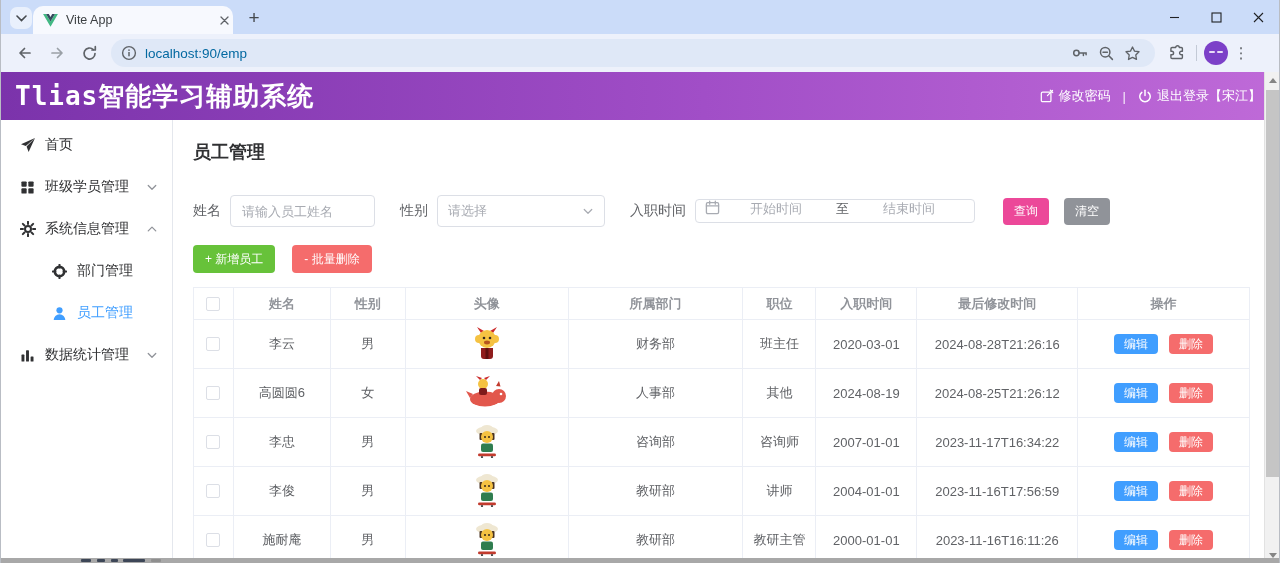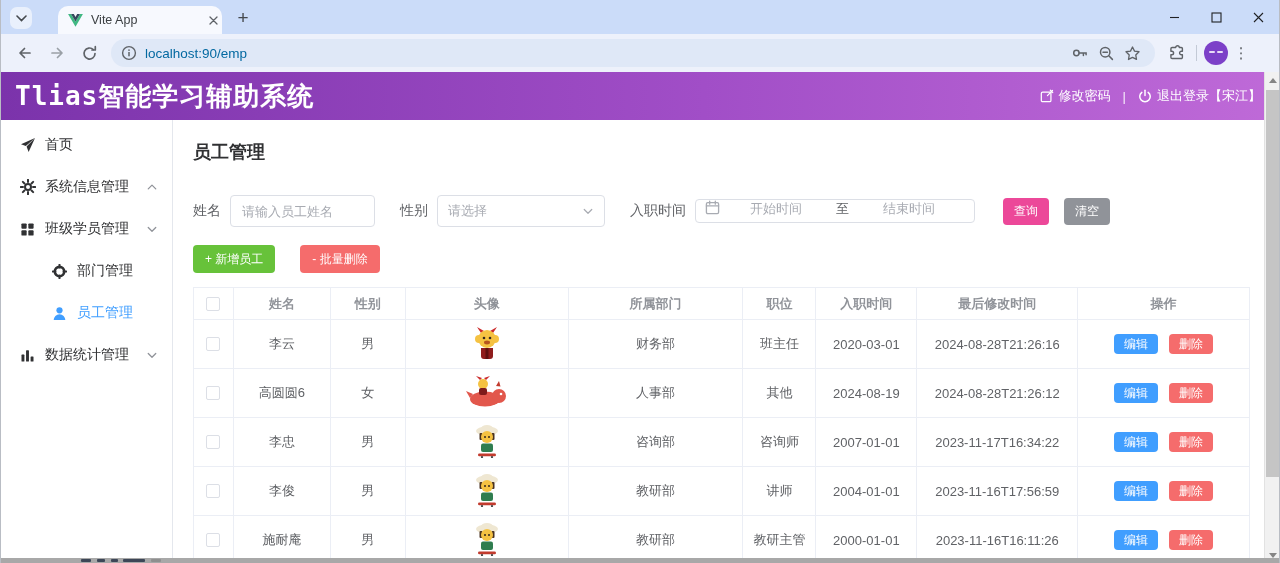--- a/index.html
+++ b/index.html
@@ -4,21 +4,21 @@
 <style>
   * { margin:0; padding:0; box-sizing:border-box; }
   html,body { width:1280px; height:563px; overflow:hidden; font-family:"Liberation Sans", sans-serif; }
   .screen { position:relative; width:1280px; height:563px; background:#fff; overflow:hidden;
             border-left:1px solid #b9bdc4; border-right:1px solid #b9bdc4; }
 
   
   .tabstrip { position:relative; height:34px; background:#cbdcf9; display:flex; align-items:flex-end; }
   .tab-search-btn { position:absolute; left:9px; top:7px; width:22px; height:22px; border-radius:7px;
                     background:#e9f0fc; display:flex; align-items:center; justify-content:center; cursor:pointer; }
-  .tab { position:relative; margin-left:57px; width:164px; height:28px; background:#f7f9fe;
+  .tab { position:relative; margin-left:32px; width:200px; height:28px; background:#f7f9fe;
          border-radius:10px 10px 0 0; display:flex; align-items:center; padding:0 0 0 10px; }
   .tab-title { flex:1; font-size:12.5px; color:#3c4043; margin-left:8px; white-space:nowrap; overflow:hidden; }
   .tab-close { width:17px; height:17px; border-radius:50%; display:flex; align-items:center; justify-content:center; cursor:pointer; }
   .newtab-btn { width:26px; height:26px; margin:0 0 3px 8px; border-radius:50%; display:flex; align-items:center;
                 justify-content:center; color:#45494e; font-size:19px; font-weight:400; cursor:pointer; }
   .win-controls { position:absolute; right:0; top:0; height:34px; display:flex; }
   .win-btn { width:42px; height:34px; display:flex; align-items:center; justify-content:center; cursor:pointer; }
 
   
   .toolbar { height:38px; background:#edf1fb; display:flex; align-items:center; padding:0 8px; }
@@ -66,21 +66,21 @@
   .el-select .ph { flex:1; font-size:13px; color:#a8abb2; }
   .el-date { width:280px; height:24px; border:1px solid #dcdfe6; border-radius:4px; background:#fff;
              display:flex; align-items:flex-start; padding:0 9px; cursor:pointer; }
   .el-date .ph { flex:1; text-align:center; font-size:13px; color:#a8abb2; }
   .el-date .sep { font-size:13px; color:#606266; padding:0 4px; }
 
   .btn { border:none; border-radius:4px; color:#fff; font-size:12px; height:27px; padding:0 11px;
          cursor:pointer; font-family:inherit; }
   .btn-primary { background:#ec4899; margin-left:28px; }
   .btn-info { background:#909399; margin-left:15px; }
-  .action-row { display:flex; align-items:center; margin-top:18px;gap:8px; }
+  .action-row { display:flex; align-items:center; margin-top:18px; }
   .btn-success { background:#67c23a; height:28px; padding:0 12px; }
   .btn-danger { background:#f56c6c; height:28px; padding:0 12px; margin-left:17px; }
 
   
   .etable { margin-top:14px; border-top:1px solid #ebeef5; border-left:1px solid #ebeef5; width:1057px; }
   .trow { display:flex; }
   .tcell { border-right:1px solid #ebeef5; border-bottom:1px solid #ebeef5; height:49px;
            display:flex; align-items:center; justify-content:center; font-size:13px; color:#606266; overflow:hidden; }
   .thead .tcell { height:32px; color:#909399; font-weight:bold; font-size:13px; background:#fff; }
   .c-check{width:40px}.c-name{width:97px}.c-gender{width:75px}.c-avatar{width:163px}.c-dept{width:175px}
@@ -233,46 +233,46 @@
         <span class="mi-ico">
           <svg width="16" height="16" viewBox="0 0 16 16">
               <path d="M15 1L1 7.3l4.8 1.8Z" fill="#303133"></path>
               <path d="M15 1L6.6 9.6 8.6 15Z" fill="#303133"></path>
             </svg>
         </span>
         <span class="mi-label">首页</span>
       </div>
       <div class="menu-item">
         <span class="mi-ico">
-          <svg width="16" height="16" viewBox="0 0 16 16">
-              <circle cx="8" cy="8" r="3" fill="none" stroke="#303133" stroke-width="2"></circle>
-              <g stroke="#303133" stroke-width="2" stroke-linecap="round">
-                <path d="M13 8h2.2M11.54 11.54l1.6 1.6M8 13v2.2M4.46 11.54l-1.6 1.6M3 8H.8M4.46 4.46l-1.6-1.6M8 3V.8M11.54 4.46l1.6-1.6"></path>
-              </g>
-            </svg>
-        </span>
-        <span class="mi-label">系统信息管理</span>
-        <svg width="12" height="12" viewBox="0 0 16 16">
-            <path d="M3 10.5l5-5 5 5" fill="none" stroke="#909399" stroke-width="1.7" stroke-linecap="round" stroke-linejoin="round"></path>
-          </svg>
-      </div>
-      <div class="menu-item">
-        <span class="mi-ico">
           <svg width="15" height="15" viewBox="0 0 16 16">
               <g fill="#303133">
                 <rect x="1.5" y="1.5" width="5.6" height="5.6" rx="1"></rect>
                 <rect x="8.9" y="1.5" width="5.6" height="5.6" rx="1"></rect>
                 <rect x="1.5" y="8.9" width="5.6" height="5.6" rx="1"></rect>
                 <rect x="8.9" y="8.9" width="5.6" height="5.6" rx="1"></rect>
               </g>
             </svg>
         </span>
         <span class="mi-label">班级学员管理</span>
         <svg width="12" height="12" viewBox="0 0 16 16">
             <path d="M3 6l5 5 5-5" fill="none" stroke="#909399" stroke-width="1.7" stroke-linecap="round" stroke-linejoin="round"></path>
+          </svg>
+      </div>
+      <div class="menu-item">
+        <span class="mi-ico">
+          <svg width="16" height="16" viewBox="0 0 16 16">
+              <circle cx="8" cy="8" r="3" fill="none" stroke="#303133" stroke-width="2"></circle>
+              <g stroke="#303133" stroke-width="2" stroke-linecap="round">
+                <path d="M13 8h2.2M11.54 11.54l1.6 1.6M8 13v2.2M4.46 11.54l-1.6 1.6M3 8H.8M4.46 4.46l-1.6-1.6M8 3V.8M11.54 4.46l1.6-1.6"></path>
+              </g>
+            </svg>
+        </span>
+        <span class="mi-label">系统信息管理</span>
+        <svg width="12" height="12" viewBox="0 0 16 16">
+            <path d="M3 10.5l5-5 5 5" fill="none" stroke="#909399" stroke-width="1.7" stroke-linecap="round" stroke-linejoin="round"></path>
           </svg>
       </div>
       <div class="menu-item sub">
         <span class="mi-ico">
           <svg width="15" height="15" viewBox="0 0 16 16">
               <circle cx="8" cy="8" r="5" fill="none" stroke="#303133" stroke-width="2.8"></circle>
               <g stroke="#303133" stroke-width="2.2" stroke-linecap="round">
                 <path d="M8 .9V3.6M8 12.4v2.7M.9 8h2.7M12.4 8h2.7"></path>
               </g>
             </svg>
@@ -397,21 +397,21 @@
                   <path d="M30 10l3-5 1.5 5.5Z" fill="#c23b2e"></path>
                   <circle cx="17" cy="8" r="5" fill="#f5c242"></circle>
                   <path d="M14 4l-4-4 6 2Z" fill="#cc2a2a"></path>
                   <path d="M20 4l4-4-6 2Z" fill="#cc2a2a"></path>
                   <rect x="13" y="12" width="8" height="7" rx="2" fill="#7e1a1a"></rect>
                 </svg></span>
             </div>
             <div class="tcell c-dept">人事部</div>
             <div class="tcell c-pos">其他</div>
             <div class="tcell c-hire">2024-08-19</div>
-            <div class="tcell c-mod">2024-08-28T21:26:12</div>
+            <div class="tcell c-mod">2024-08-25T21:26:12</div>
             <div class="tcell c-ops">
               <button class="btn-mini btn-edit">编辑</button>
               <button class="btn-mini btn-del">删除</button>
             </div>
           </div>
           <div class="trow">
             <div class="tcell c-check">
               <span class="cb"></span>
             </div>
             <div class="tcell c-name">李忠</div>

